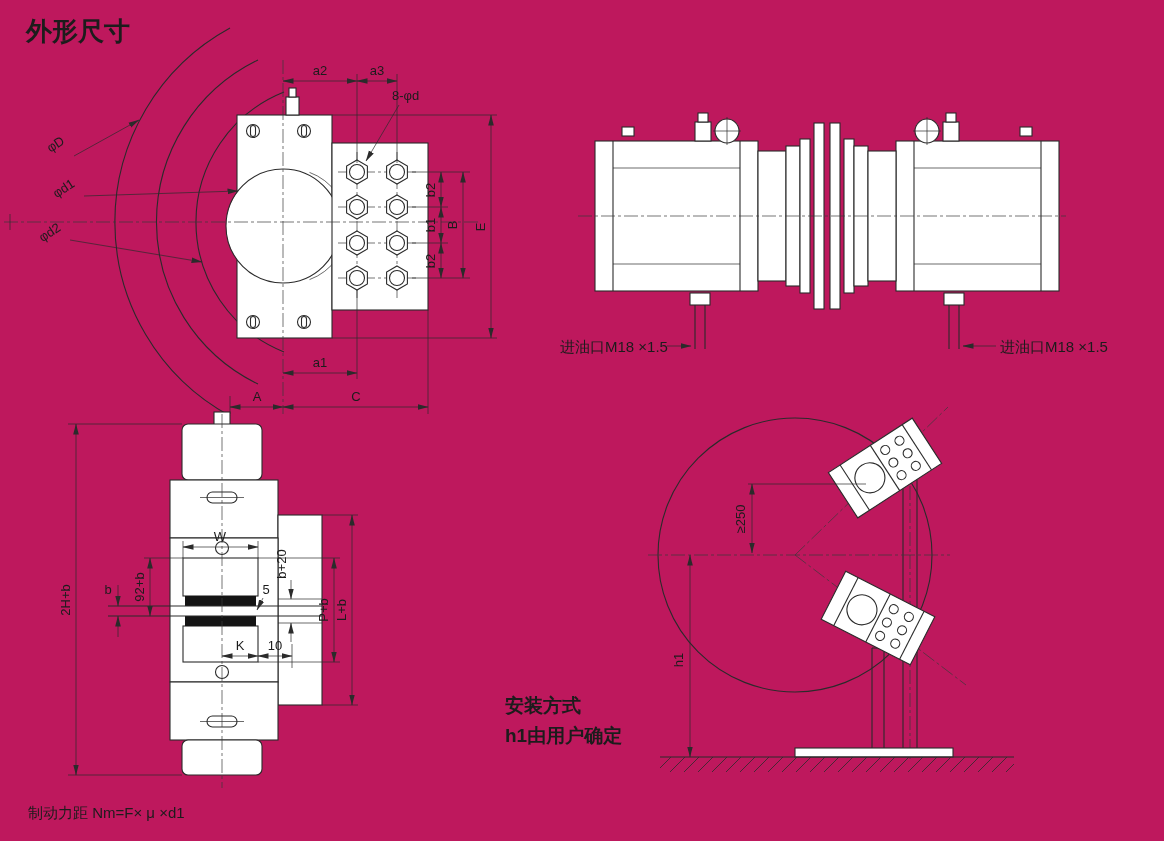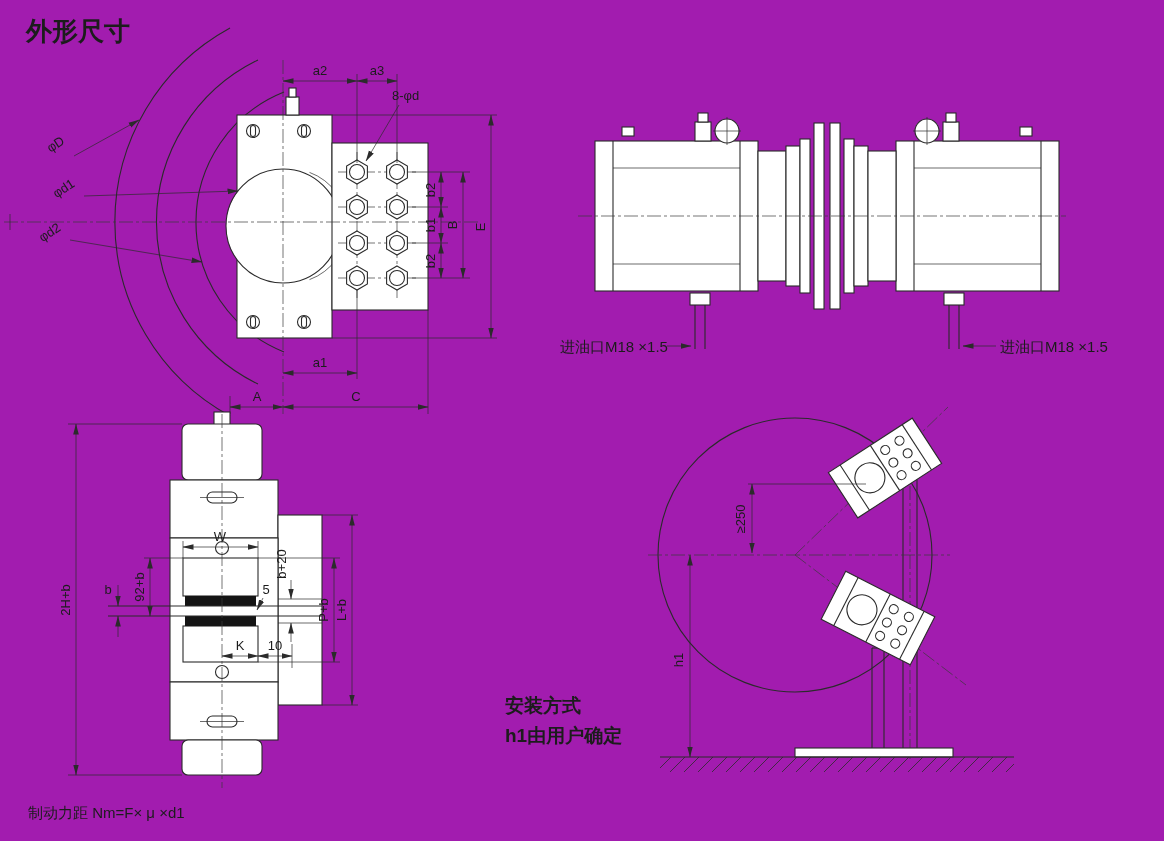--- a/index.html
+++ b/index.html
@@ -1,16 +1,16 @@
 <!DOCTYPE html>
 <html><head>
 <meta charset="utf-8">
 <style>
   html,body{margin:0;padding:0;background:#fff;}
-  .page{width:1164px;height:841px;background:#a21caf;position:relative;overflow:hidden;}
+  .page{width:1164px;height:841px;background:#be185d;position:relative;overflow:hidden;}
   svg{display:block;}
   svg text{font-family:"Liberation Sans","DejaVu Sans",sans-serif;fill:#1c1c1c;}
   .t13{font-size:13px;}
   .t15{font-size:15px;}
   .t19{font-size:19px;font-weight:bold;}
   .t26{font-size:26px;font-weight:bold;}
   .ln{fill:none;stroke:#2b2b2b;stroke-width:1.1;}
   .lnf{fill:#ffffff;stroke:#2b2b2b;stroke-width:1.1;}
   .thin{fill:none;stroke:#2b2b2b;stroke-width:0.7;}
   .cl{fill:none;stroke:#3a3a3a;stroke-width:0.7;stroke-dasharray:14 3 3 3;}

